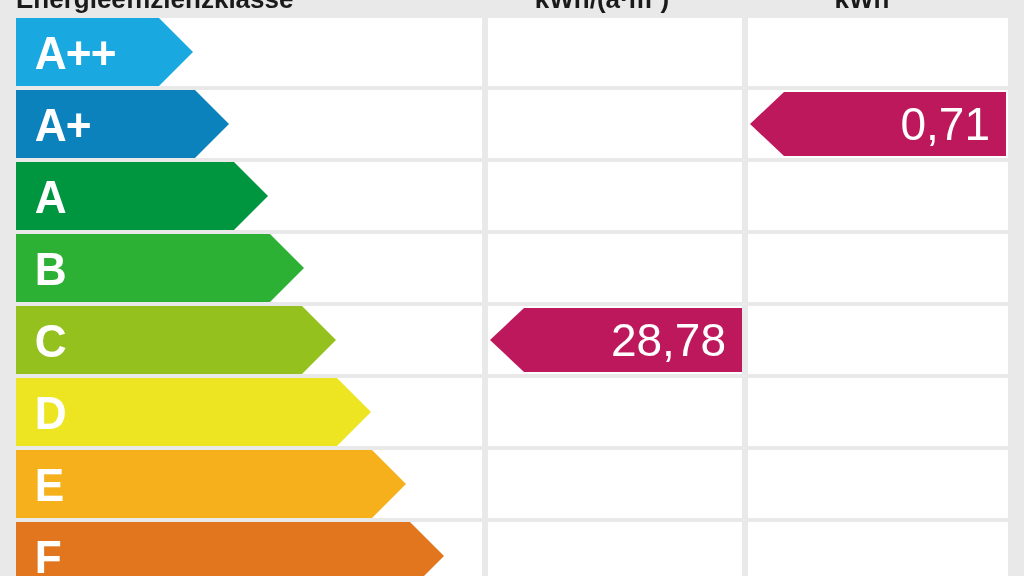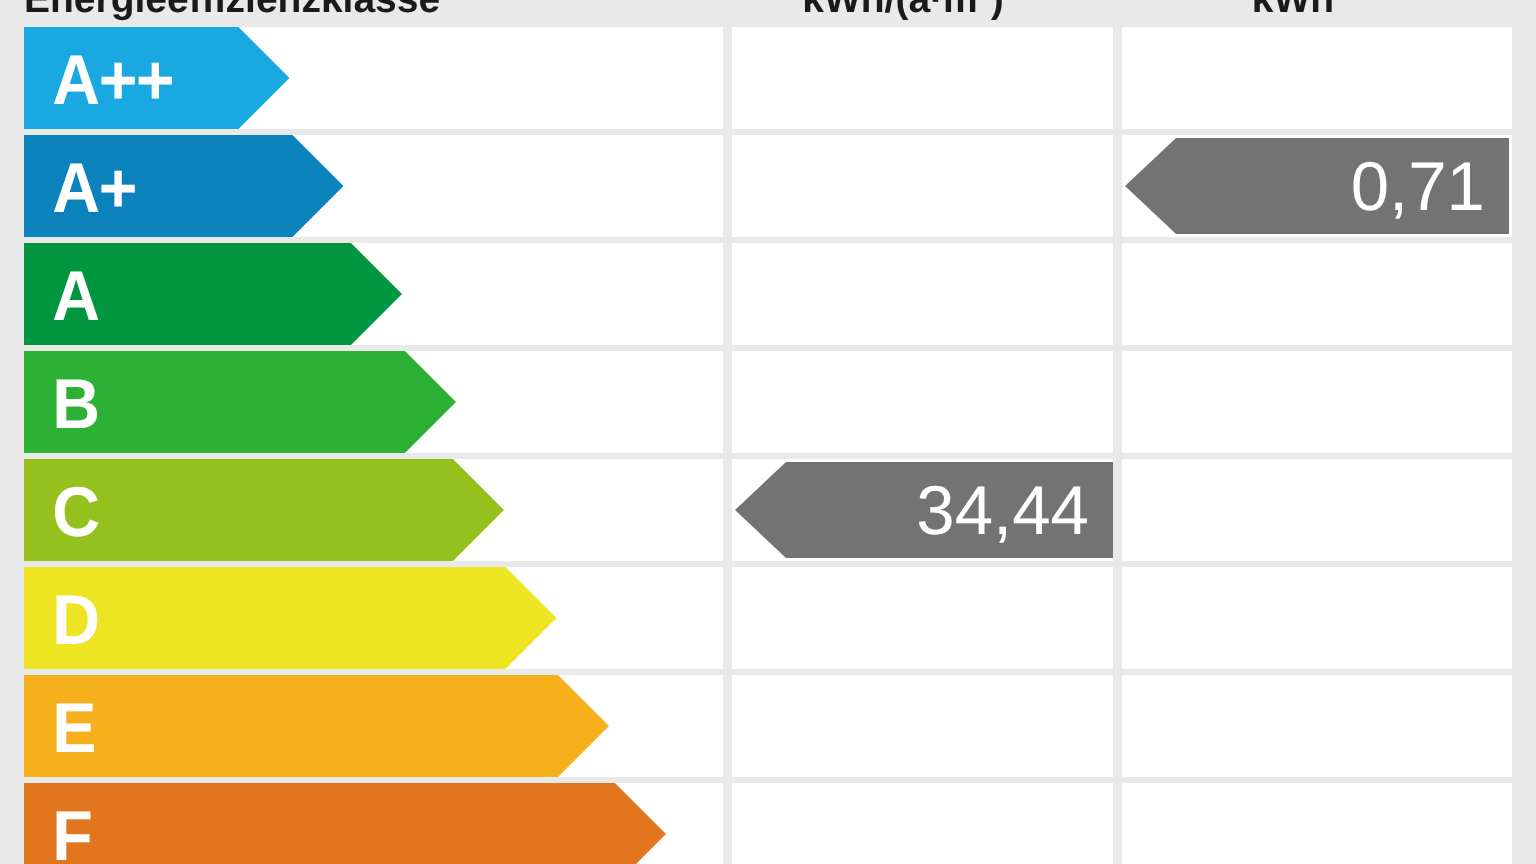--- a/index.html
+++ b/index.html
@@ -91,21 +91,21 @@
     transform: scaleX(0.94);
     transform-origin: left center;
     white-space: nowrap;
   }
 
   
   .value-badge {
     position: absolute;
     top: 2px;
     height: 64px;
-    background: #737373;
+    background: #be185d;
     display: flex;
     align-items: center;
     justify-content: flex-end;
     clip-path: polygon(34px 0, 100% 0, 100% 100%, 34px 100%, 0 50%);
   }
   .value-badge.mid   { left: 490px; width: 252px; }
   .value-badge.right { left: 750px; width: 256px; }
   .value-text {
     color: #ffffff;
     font-size: 46px;
@@ -163,21 +163,21 @@
         </div>
       </div>
       <div class="erow">
         <div class="cell cell-class"></div>
         <div class="cell cell-mid"></div>
         <div class="cell cell-right"></div>
         <div class="bar" style="width: 320px; background: rgb(149, 193, 31);">
           <span class="bar-letter">C</span>
         </div>
         <div class="value-badge mid">
-          <span class="value-text">34,44</span>
+          <span class="value-text">28,78</span>
         </div>
       </div>
       <div class="erow">
         <div class="cell cell-class"></div>
         <div class="cell cell-mid"></div>
         <div class="cell cell-right"></div>
         <div class="bar" style="width: 355px; background: rgb(237, 229, 33);">
           <span class="bar-letter">D</span>
         </div>
       </div>

